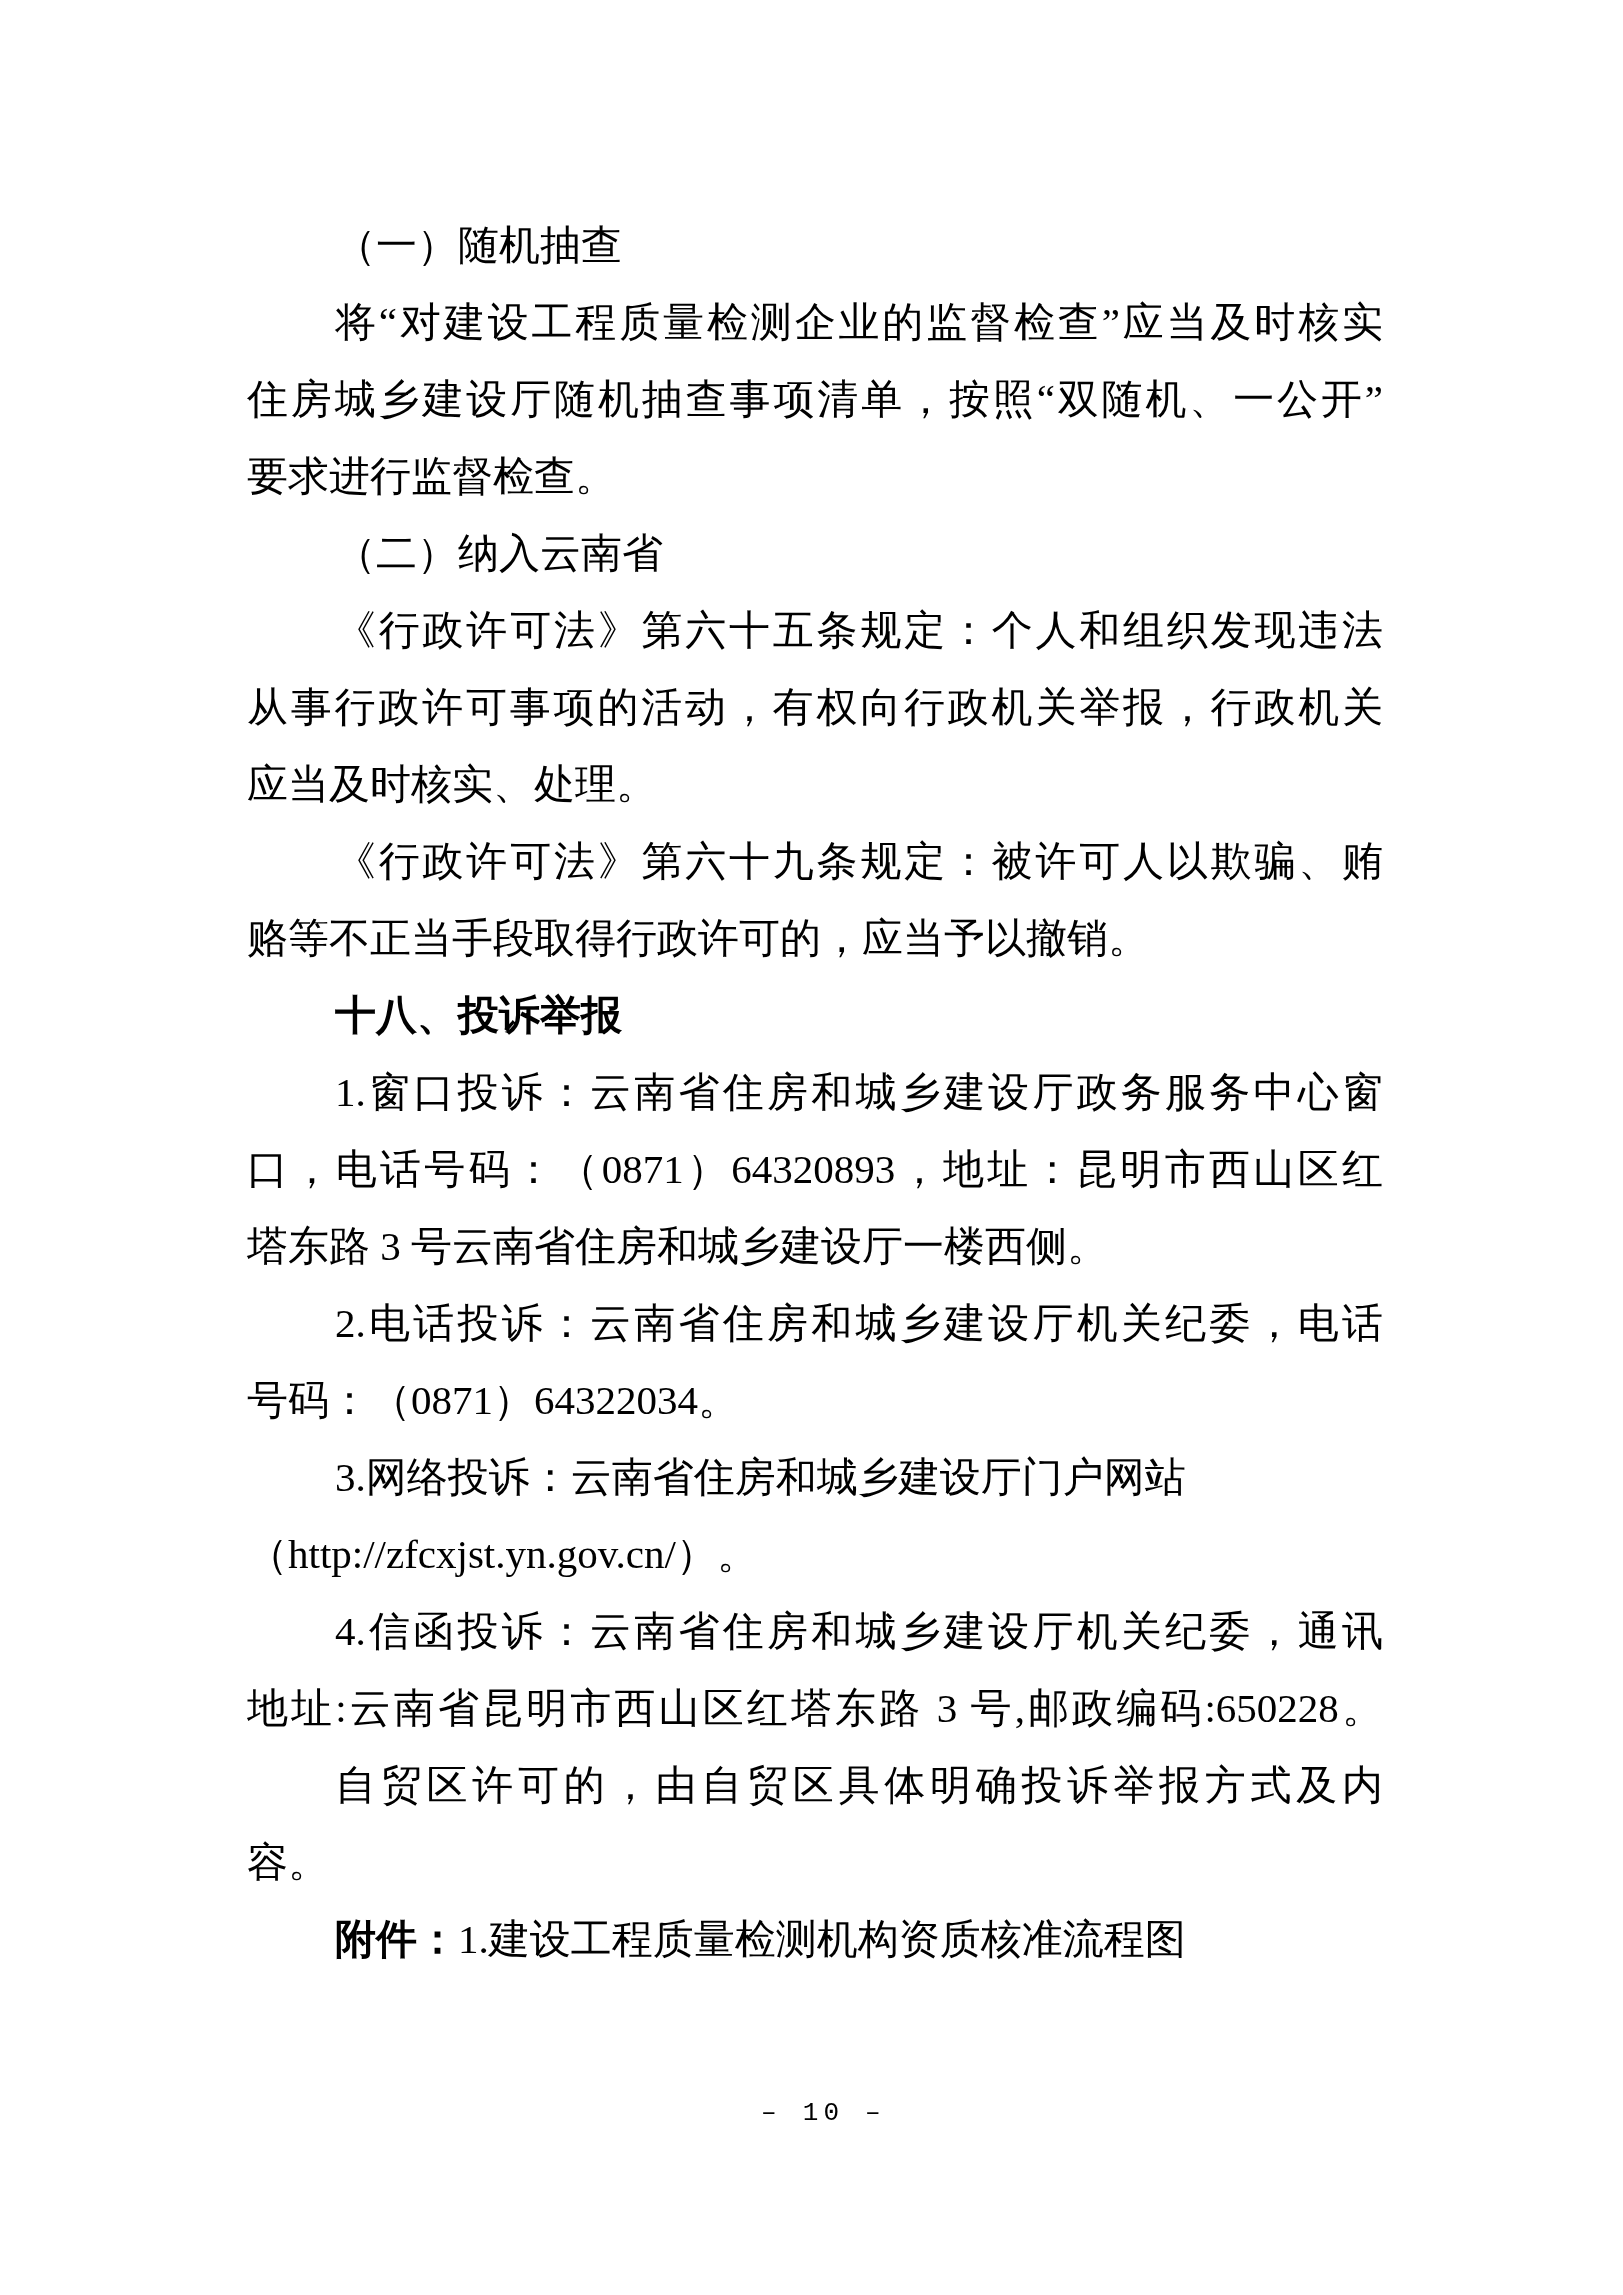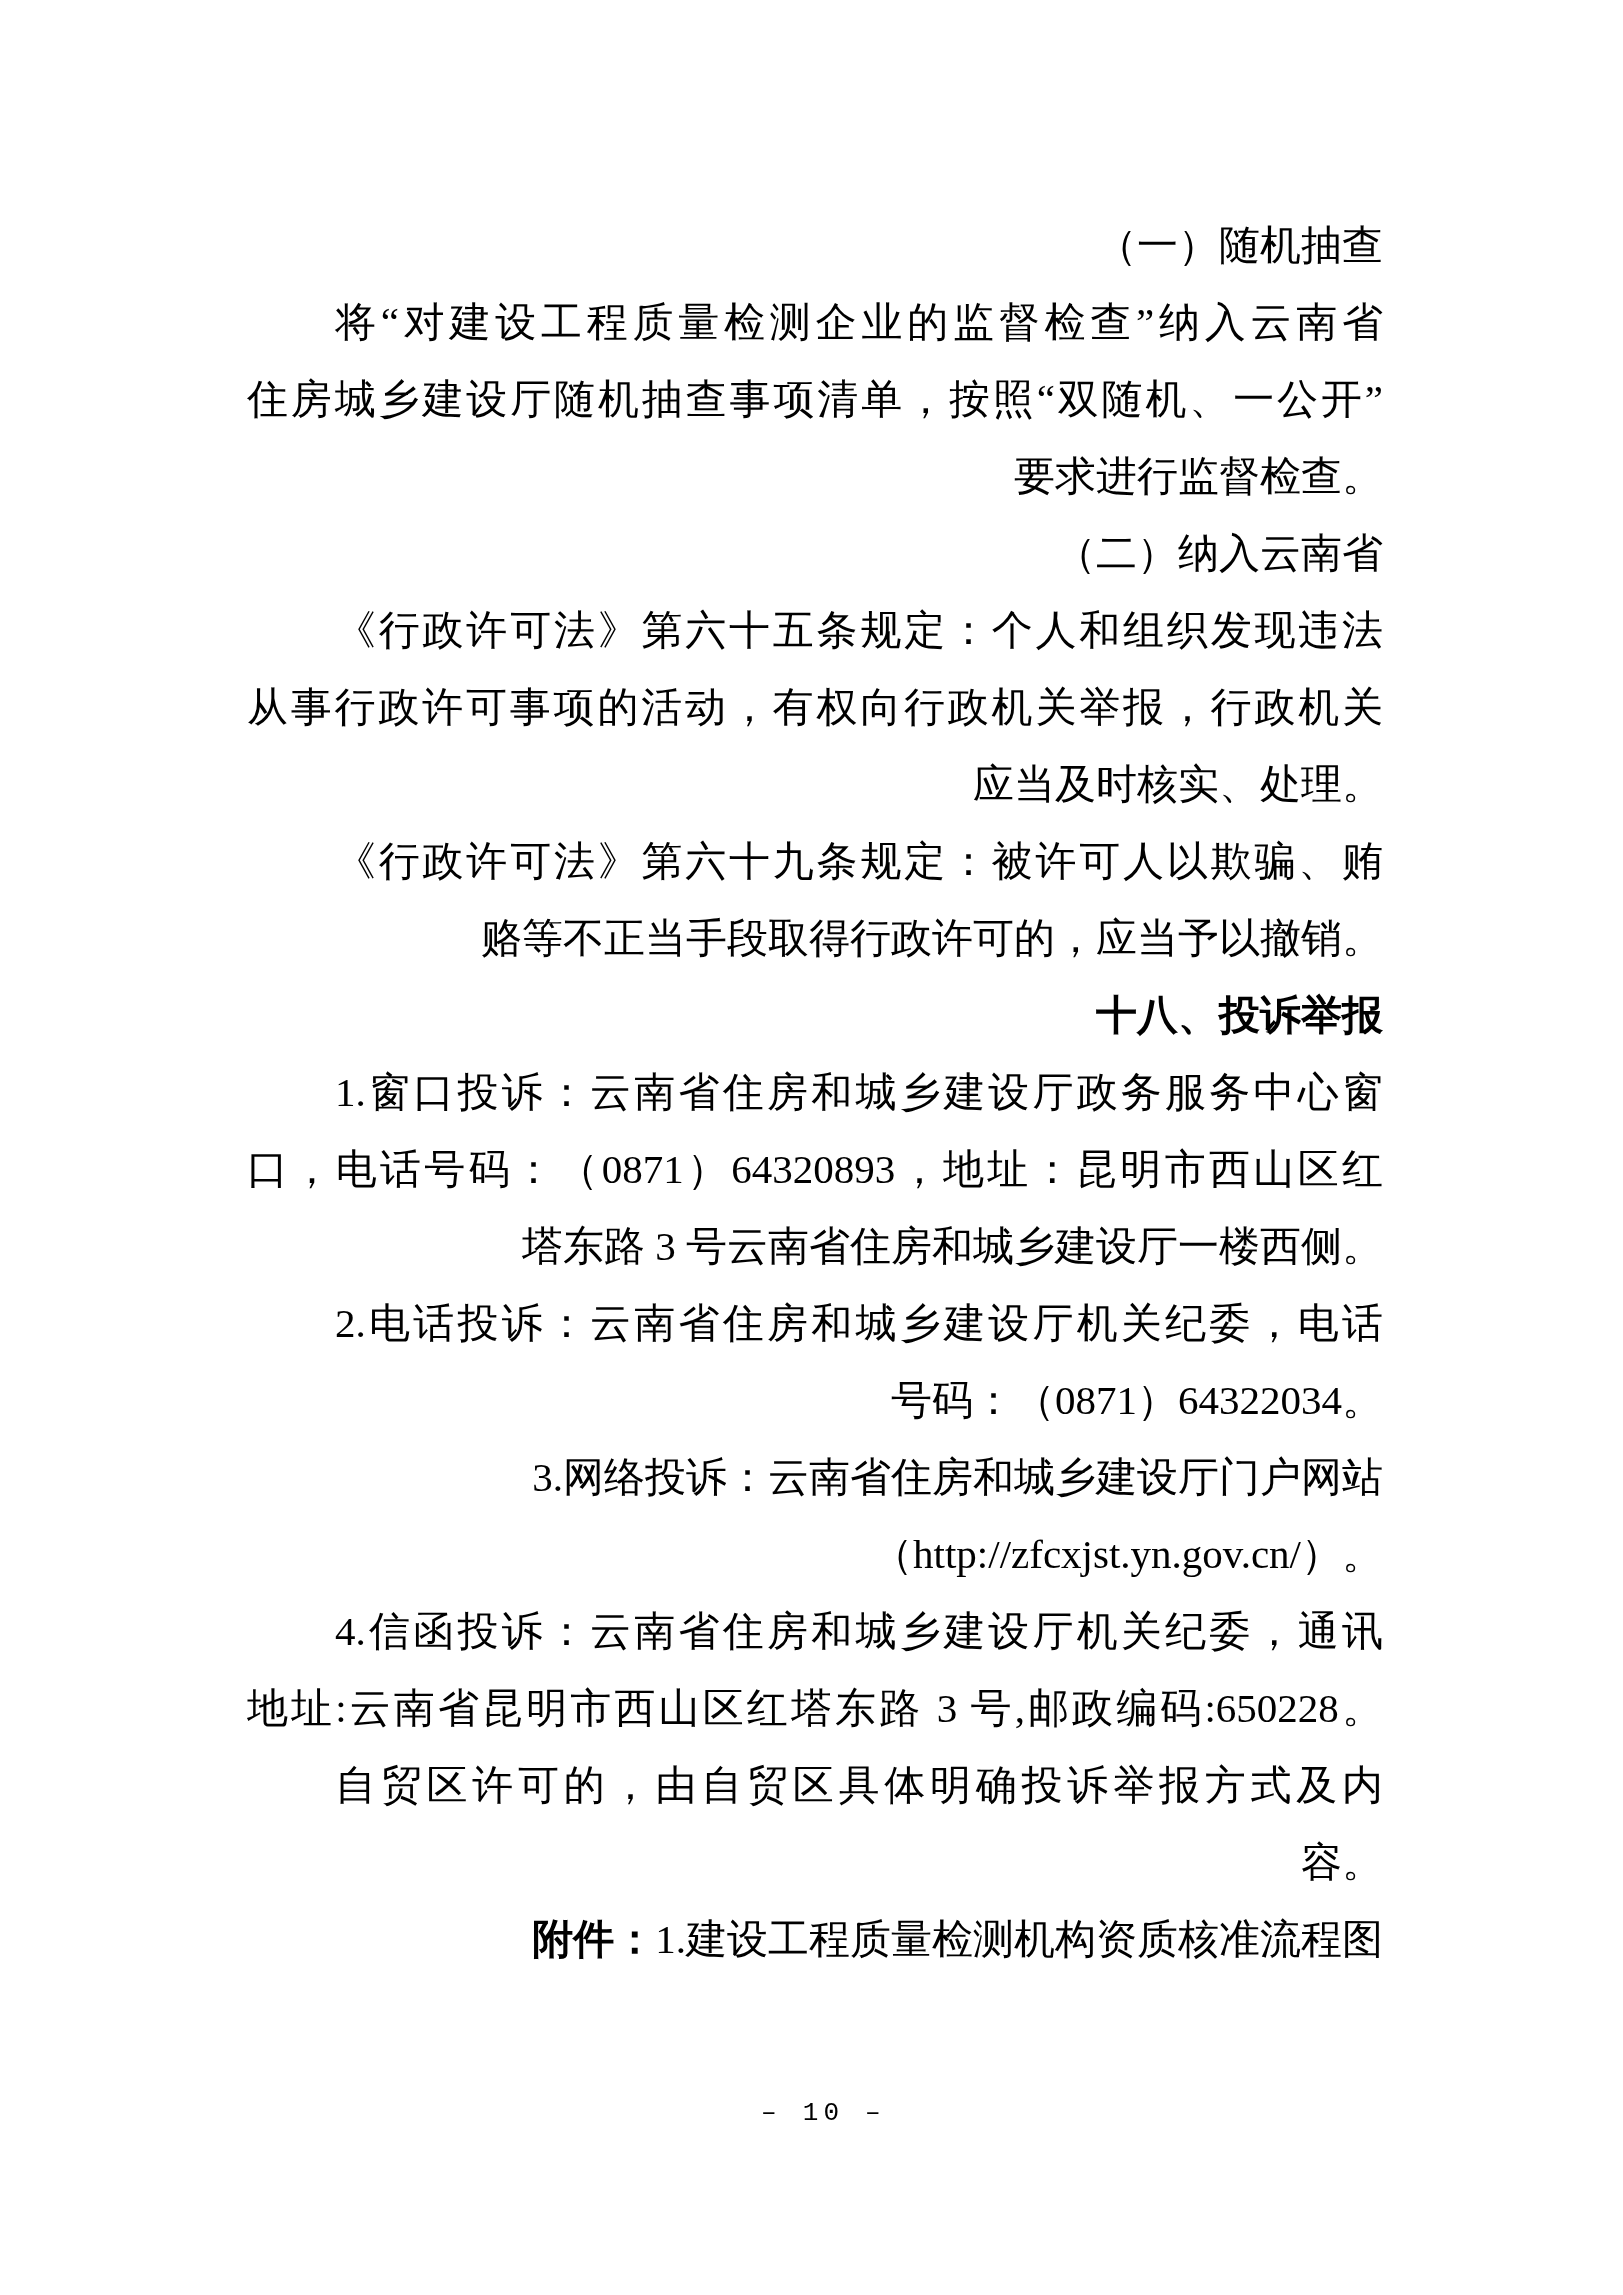--- a/index.html
+++ b/index.html
@@ -16,21 +16,20 @@
     position: absolute;
     left: 247px;
     top: 207px;
     width: 1136px;
   }
   .ln {
     height: 77px;
     line-height: 77px;
     font-size: 41px;
     white-space: nowrap;
-    text-align: right;
   }
   
   .just {
     white-space: normal;
     text-align: justify;
     text-align-last: justify;
     text-justify: inter-character;
   }
   
   .ind2 { padding-left: 88px; }
@@ -51,21 +50,21 @@
     letter-spacing: 5.2px;
     line-height: 31px;
     font-family: Liberation Mono, monospace;
   }
 </style>
 </head>
 <body>
 
 <main class="content">
   <div class="ln ind2">（一）随机抽查</div>
-  <div class="ln ind2 just">将“对建设工程质量检测企业的监督检查”纳入云南省</div>
+  <div class="ln ind2 just">将“对建设工程质量检测企业的监督检查”应当及时核实</div>
   <div class="ln just">住房城乡建设厅随机抽查事项清单，按照“双随机、一公开”</div>
   <div class="ln">要求进行监督检查。</div>
   <div class="ln ind2">（二）纳入云南省</div>
   <div class="ln ind2 just">《行政许可法》第六十五条规定：个人和组织发现违法</div>
   <div class="ln just">从事行政许可事项的活动，有权向行政机关举报，行政机关</div>
   <div class="ln">应当及时核实、处理。</div>
   <div class="ln ind2 just">《行政许可法》第六十九条规定：被许可人以欺骗、贿</div>
   <div class="ln">赂等不正当手段取得行政许可的，应当予以撤销。</div>
   <div class="ln ind2 h">十八、投诉举报</div>
   <div class="ln ind2 just">1.窗口投诉：云南省住房和城乡建设厅政务服务中心窗</div>

